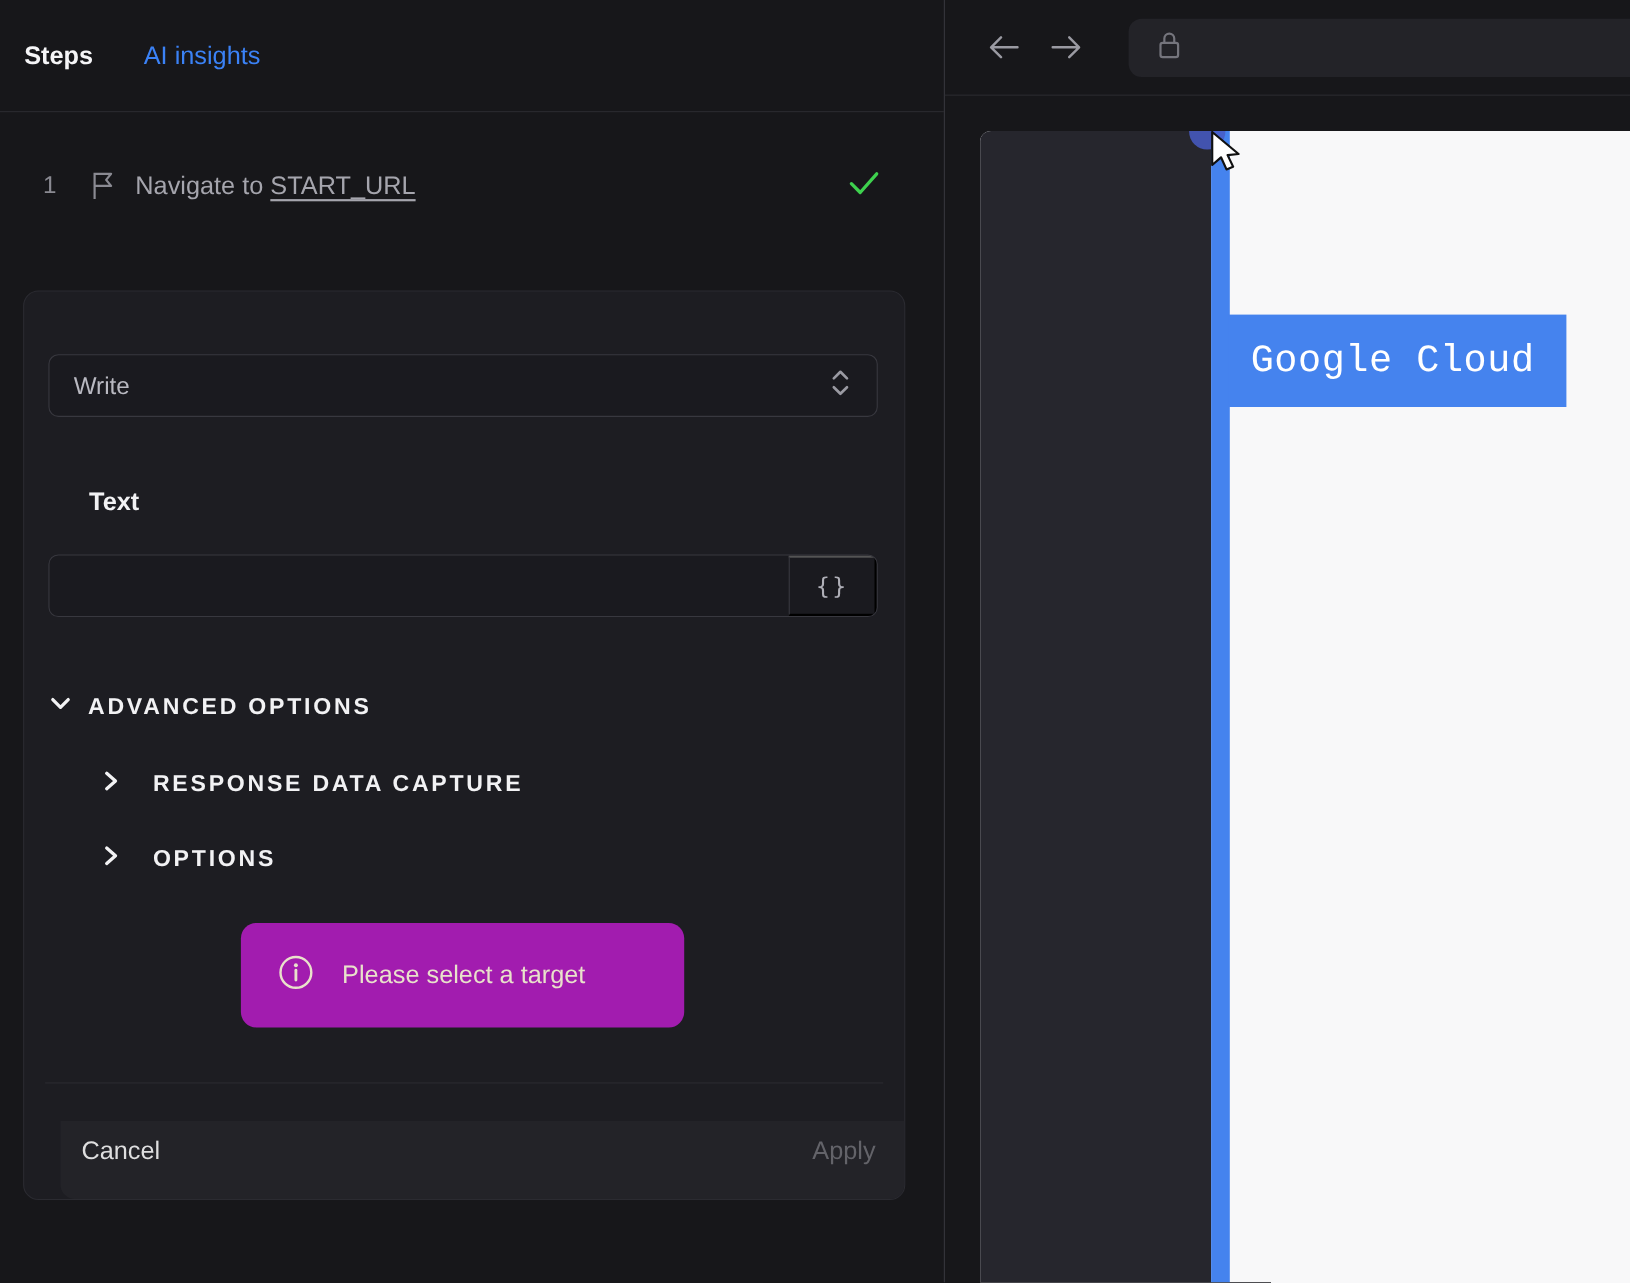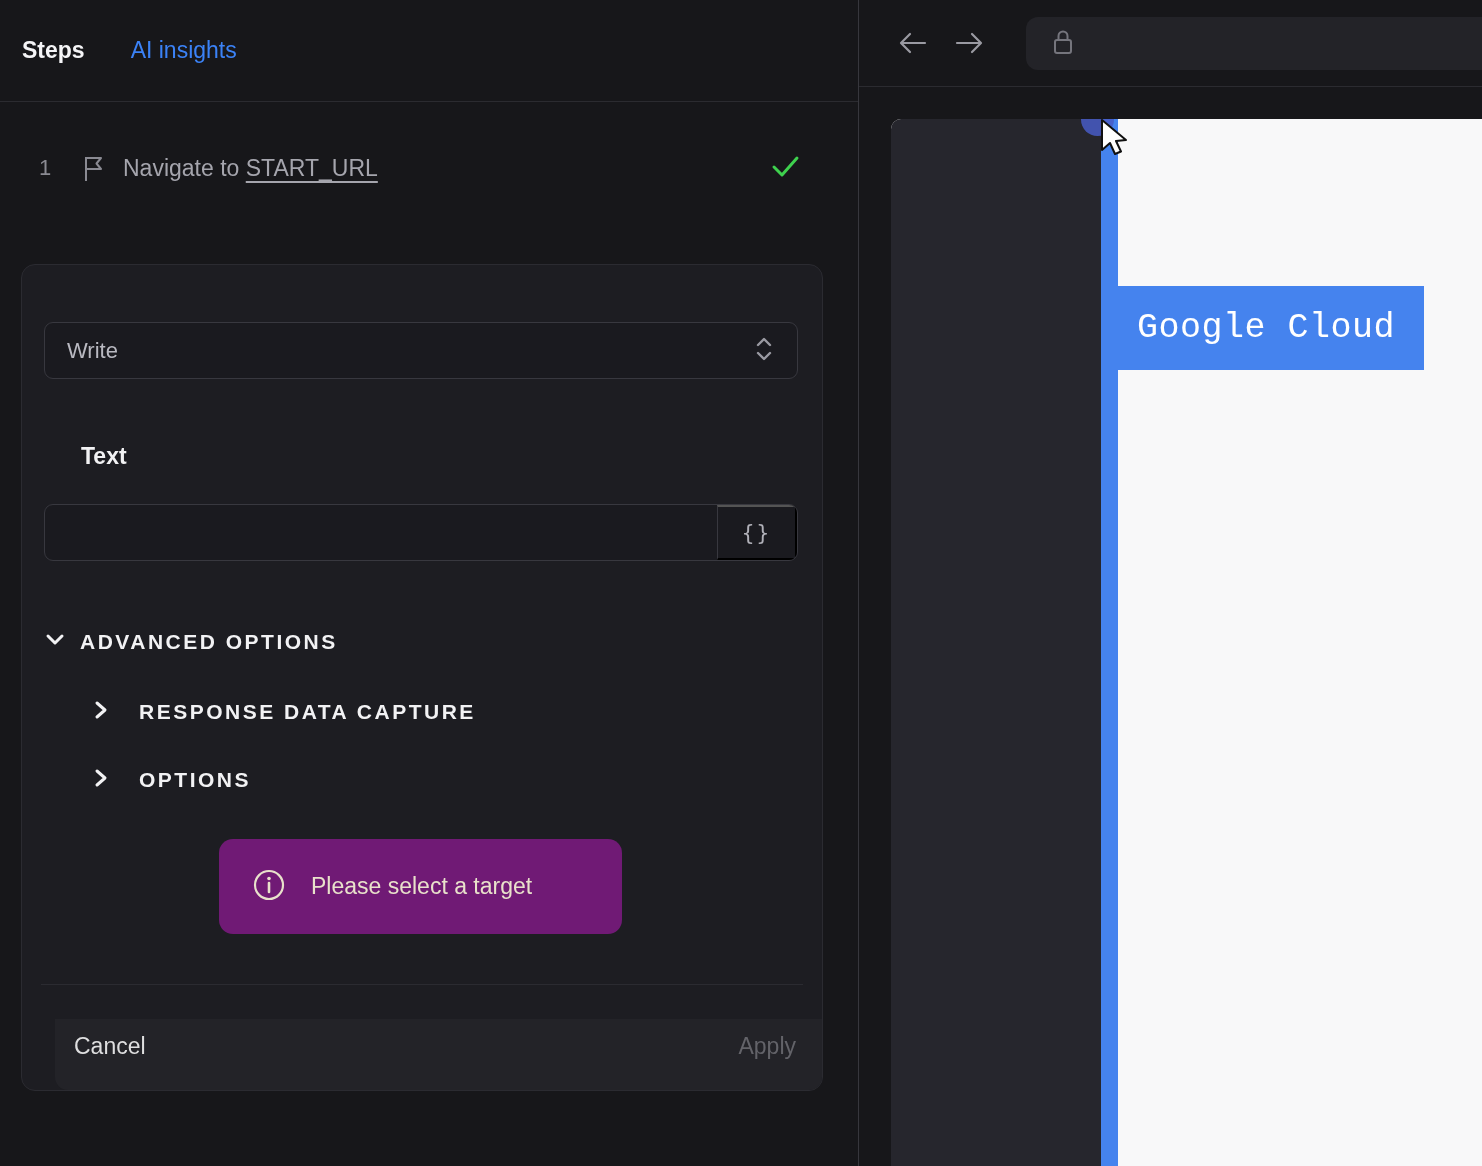--- a/index.html
+++ b/index.html
@@ -79,21 +79,21 @@
   }
   .section-row {
     position: absolute; left: 69px;
     display: flex; align-items: center; gap: 28px; cursor: pointer;
   }
   .section-row.row-0 { top: 433px; }
   .section-row.row-1 { top: 501px; }
 
   .target-pill {
     position: absolute; left: 197px; top: 574px; width: 403px; height: 95px;
-    background: #701a75; border-radius: 14px;
+    background: #a21caf; border-radius: 14px;
     display: flex; align-items: center; padding-left: 33px; gap: 25px;
   }
   .target-pill .txt { font-size: 23px; color: #e9e1cb; }
 
   .card-divider {
     position: absolute; left: 19px; right: 19px; top: 719px;
     height: 1px; background: #2b2b31;
   }
   .card-footer {
     position: absolute; left: 0; right: 0; top: 754px; bottom: 0;

